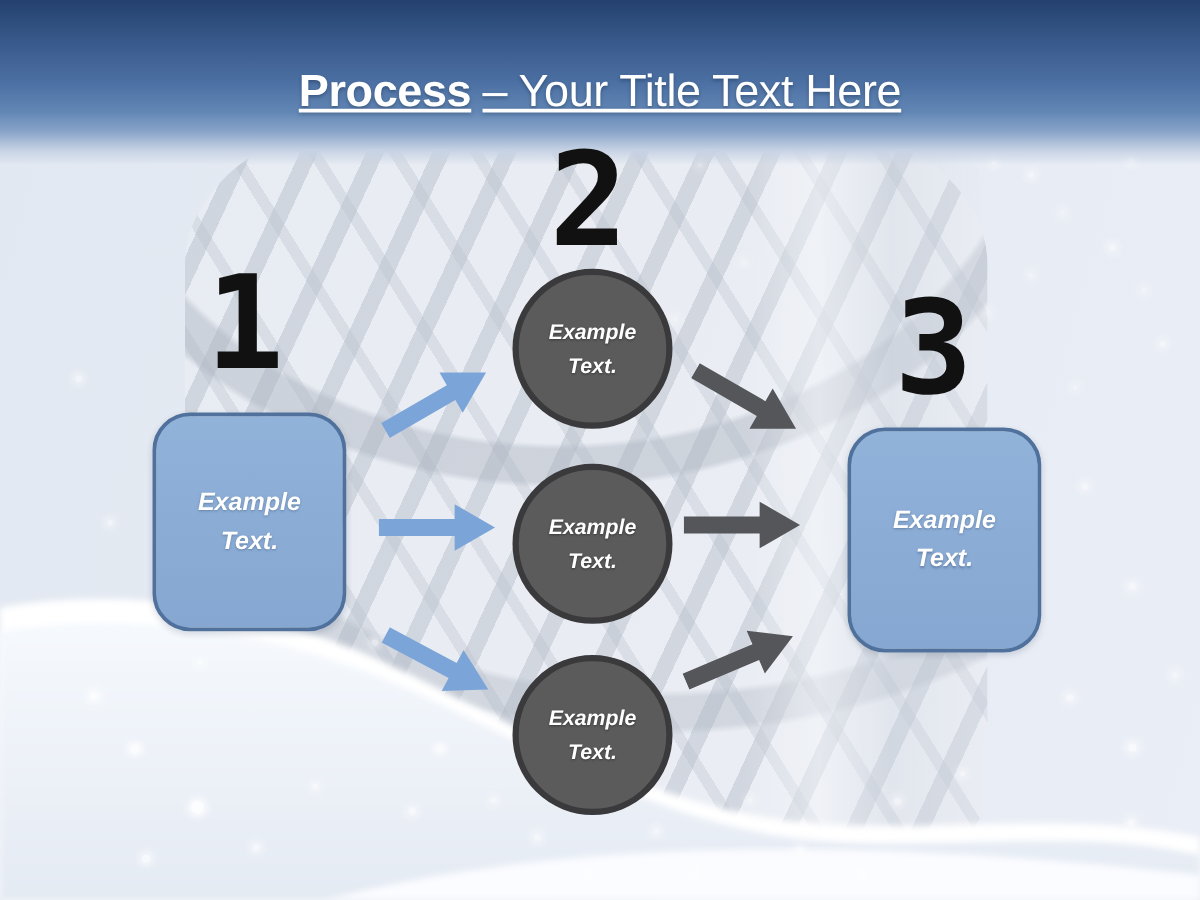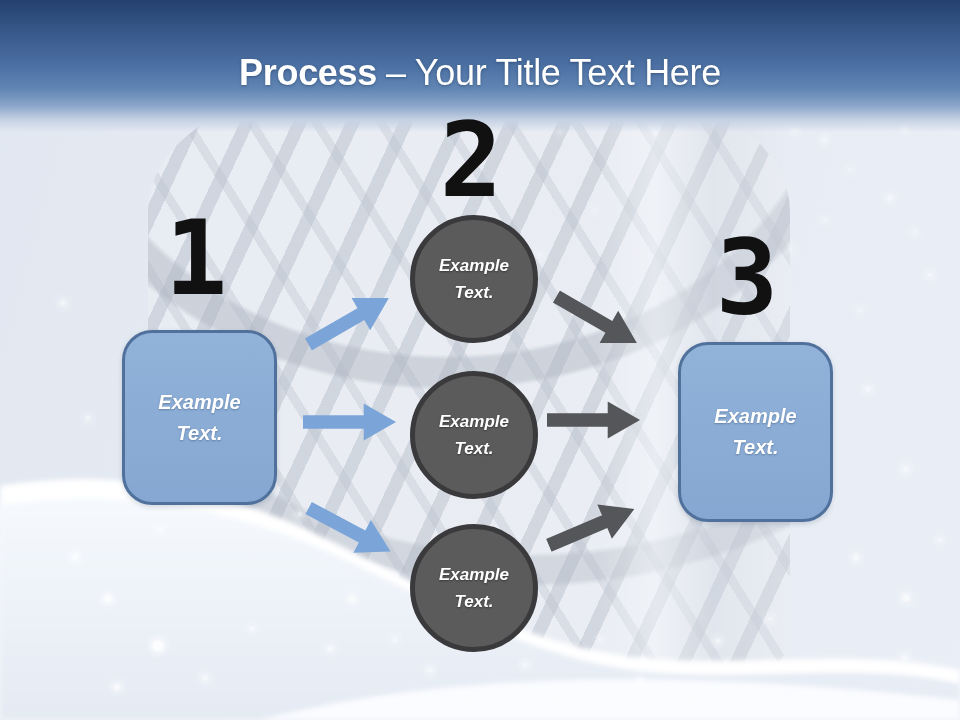--- a/index.html
+++ b/index.html
@@ -35,20 +35,21 @@
   .titlebar{
     position:absolute;left:0;top:0;width:100%;height:132px;
     background:linear-gradient(180deg,
       #24406e 0%, #2f4f7e 14%, #3c5d90 30%, #4c70a3 50%,
       #6287b5 68%, #8aa5c9 80%, #c6d2e4 91%, rgba(232,237,244,0) 100%);
   }
   .title{
     margin:0;padding-top:52px;text-align:center;color:#fff;
     font-size:36px;font-weight:400;letter-spacing:-.3px;
     text-shadow:0 1px 3px rgba(10,25,50,.35);
+    text-decoration:underline;
   }
   .title .t-bold{font-weight:700;margin-right:9px;}
   
   .num{
     position:absolute;transform:translate(-50%,-50%);
     font-family:"DejaVu Sans Mono",monospace;font-weight:bold;
     font-size:104px;line-height:1;color:#111;
   }
   .num-1{left:196px;top:258px;}
   .num-2{left:471px;top:160px;}

